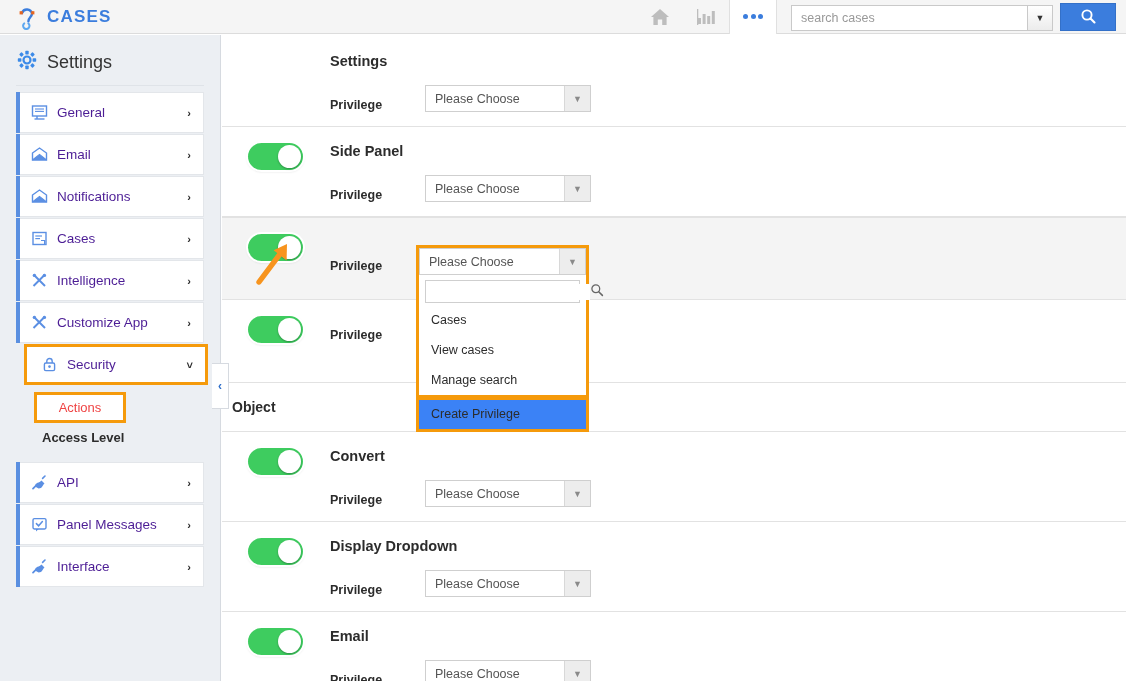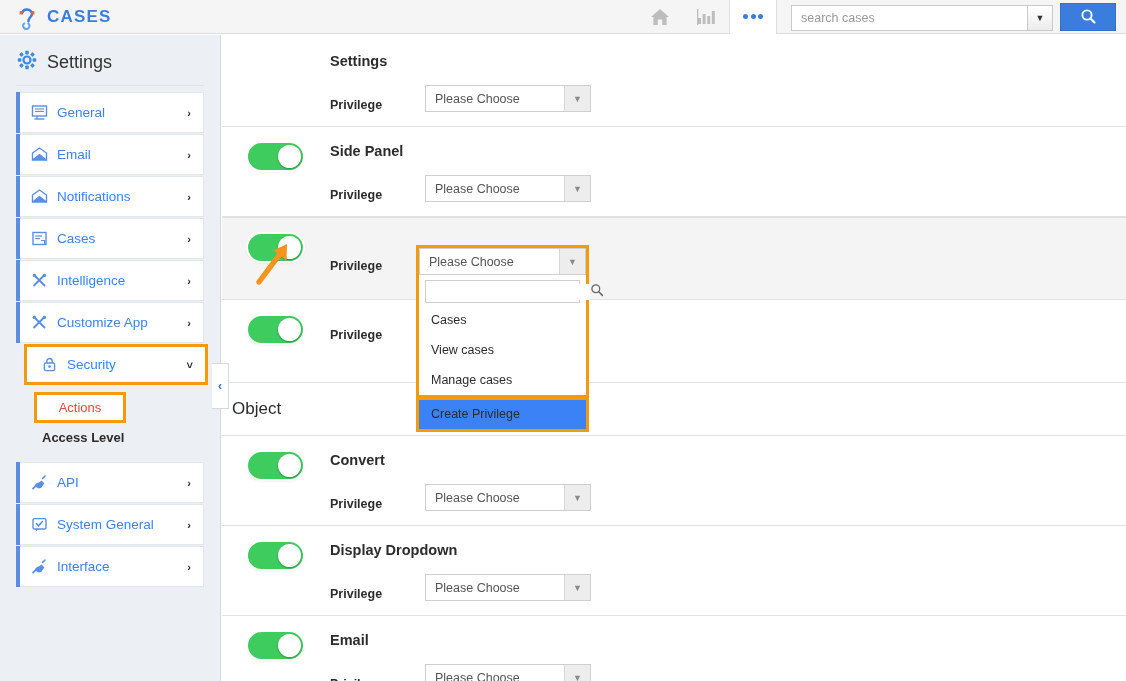--- a/index.html
+++ b/index.html
@@ -85,21 +85,21 @@
     background: #ffffff;
     border: 1px solid #e3e6ea;
     display: flex; align-items: center;
     padding-left: 12px;
   }
   .side-item::before {
     content: ""; position: absolute; left: -1px; top: -1px; bottom: -1px;
     width: 4px; background: #5a8fe0;
   }
   .side-ico { width: 20px; height: 20px; margin-right: 8px; display:flex; align-items:center; justify-content:center;}
-  .side-label { font-size: 13.5px; color: #3b82f6; flex: 1; }
+  .side-label { font-size: 13.5px; color: #4c1d95; flex: 1; }
   .side-chev { font-size: 11px; color: #2c2c2c; font-weight: bold; padding-right: 12px; }
 
   .side-item.highlight {
     border: 3px solid #f59a0b; margin: 1px 12px 1px 24px;
   }
   .side-item.highlight::before { display: none; }
 
   .sub-actions {
     margin: 7px 0 0 34px;
     width: 92px; height: 31px;
@@ -159,21 +159,21 @@
   .select .val { flex: 1; padding-left: 9px; font-size: 12.5px; color: #555; }
   .select .arrow {
     width: 26px; height: 25px;
     background: #ededed; border-left: 1px solid #d8d8d8;
     display: flex; align-items: center; justify-content: center;
     font-size: 9px; color: #8a8a8a;
   }
   .section-head {
     border-bottom: 1px solid #e2e2e2;
     padding: 16px 0 16px 10px;
-    font-size: 17px; font-weight: normal; color: #2c2c2c;
+    font-size: 14px; font-weight: bold; color: #2c2c2c;
   }
 
   
   .dd-wrap { position: absolute; left: 194px; top: 210px; width: 173px; z-index: 40; }
   .dd-outline { border: 3px solid #f59a0b; background: #fff; }
   .dd-head {
     height: 27px; border: 1px solid #cfcfcf; background: #fff;
     display: flex; align-items: center;
   }
   .dd-head .val { flex: 1; padding-left: 9px; font-size: 12.5px; color: #555; }
@@ -390,21 +390,21 @@
   </div>
 
   <div class="side-item">
     <span class="side-ico">
       <svg width="17" height="17" viewBox="0 0 17 17">
           <rect x="2" y="2.6" width="13" height="10.4" rx="1.4" fill="none" stroke="#5b8fe3" stroke-width="1.4"></rect>
           <path d="M5 13 L5 15.4 L7.6 13" fill="#5b8fe3"></path>
           <path d="M5.4 7.6 L7.6 9.8 L11.4 5.6" fill="none" stroke="#5b8fe3" stroke-width="1.5" stroke-linecap="round"></path>
         </svg>
     </span>
-    <span class="side-label">System General</span>
+    <span class="side-label">Panel Messages</span>
     <span class="side-chev">›</span>
   </div>
 
   <div class="side-item">
     <span class="side-ico">
       <svg width="17" height="17" viewBox="0 0 17 17">
           <path d="M4 12.5 C4 8 8.5 9 10.5 6.4 L13.5 9.4 C11 11.4 11.6 14.4 7.6 14.4 Z" fill="#5b8fe3"></path>
           <line x1="2" y1="14.6" x2="5" y2="11.6" stroke="#5b8fe3" stroke-width="1.8" stroke-linecap="round"></line>
           <line x1="11.6" y1="4.4" x2="14" y2="2" stroke="#5b8fe3" stroke-width="1.6" stroke-linecap="round"></line>
         </svg>
@@ -532,21 +532,21 @@
         <input type="text" style="">
         <span>
           <svg width="14" height="14" viewBox="0 0 14 14">
               <circle cx="5.8" cy="5.8" r="3.9" fill="none" stroke="#666" stroke-width="1.3"></circle>
               <line x1="8.7" y1="8.7" x2="12.4" y2="12.4" stroke="#666" stroke-width="1.5" stroke-linecap="round"></line>
             </svg>
         </span>
       </div>
       <div class="dd-opt">Cases</div>
       <div class="dd-opt">View cases</div>
-      <div class="dd-opt">Manage cases</div>
+      <div class="dd-opt">Manage search</div>
     </div>
     <div class="dd-create">Create Privilege</div>
   </div>
 
 </div>
 
 <div class="anno-arrow">
   <svg width="46" height="48" viewBox="0 0 46 48">
     <line x1="6" y1="44" x2="30" y2="12" stroke="#f7941e" stroke-width="5.4" stroke-linecap="round"></line>
     <path d="M34 6 L33.6 22.4 L20.6 12.2 Z" fill="#f7941e"></path>

